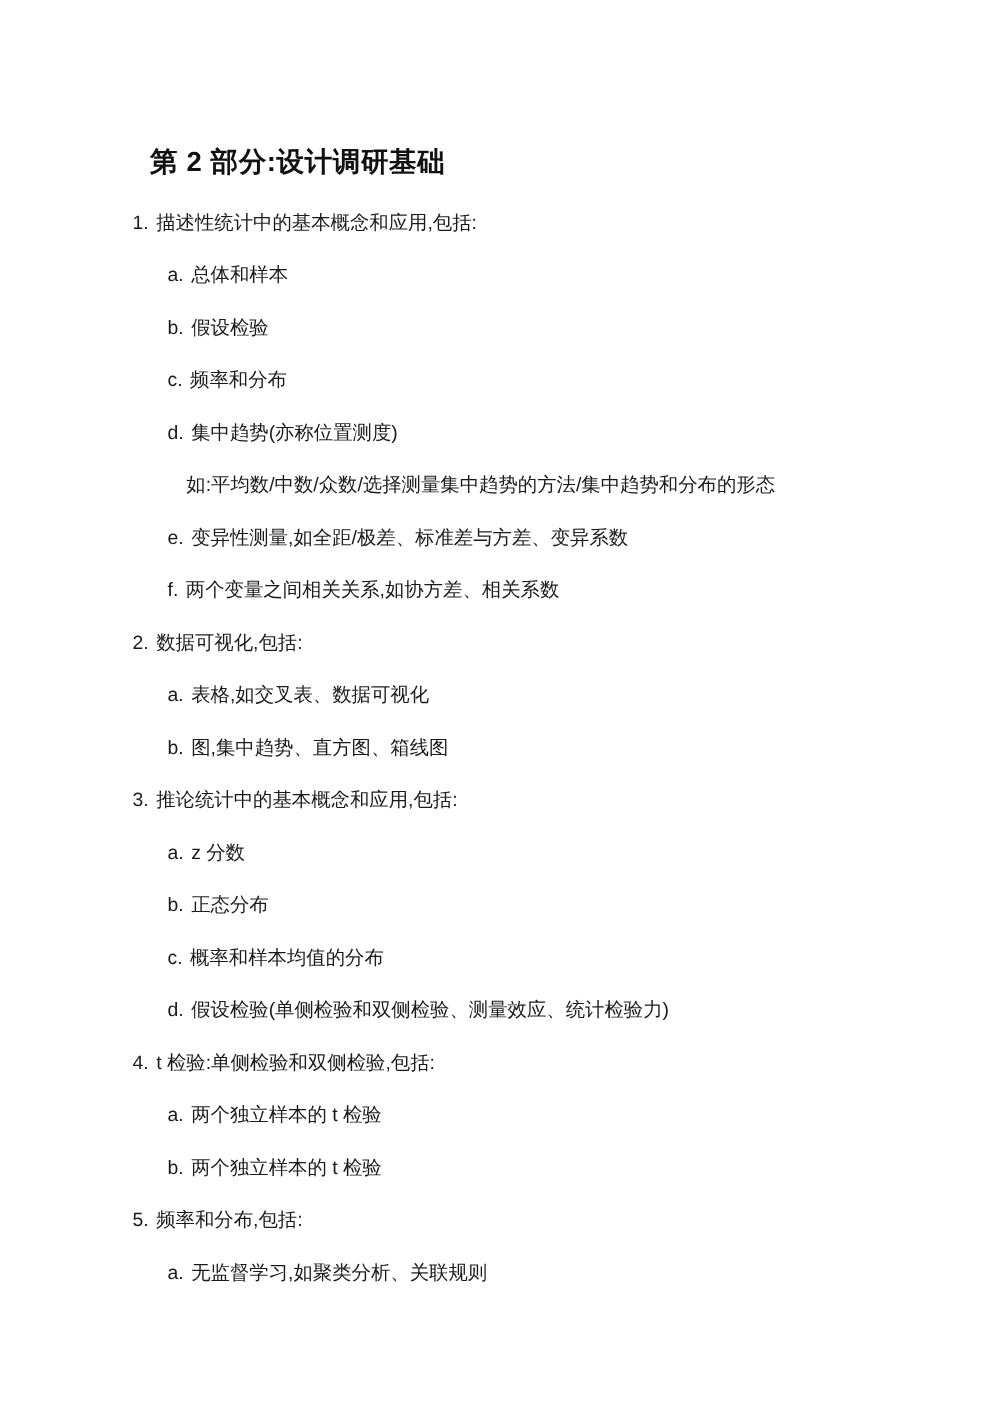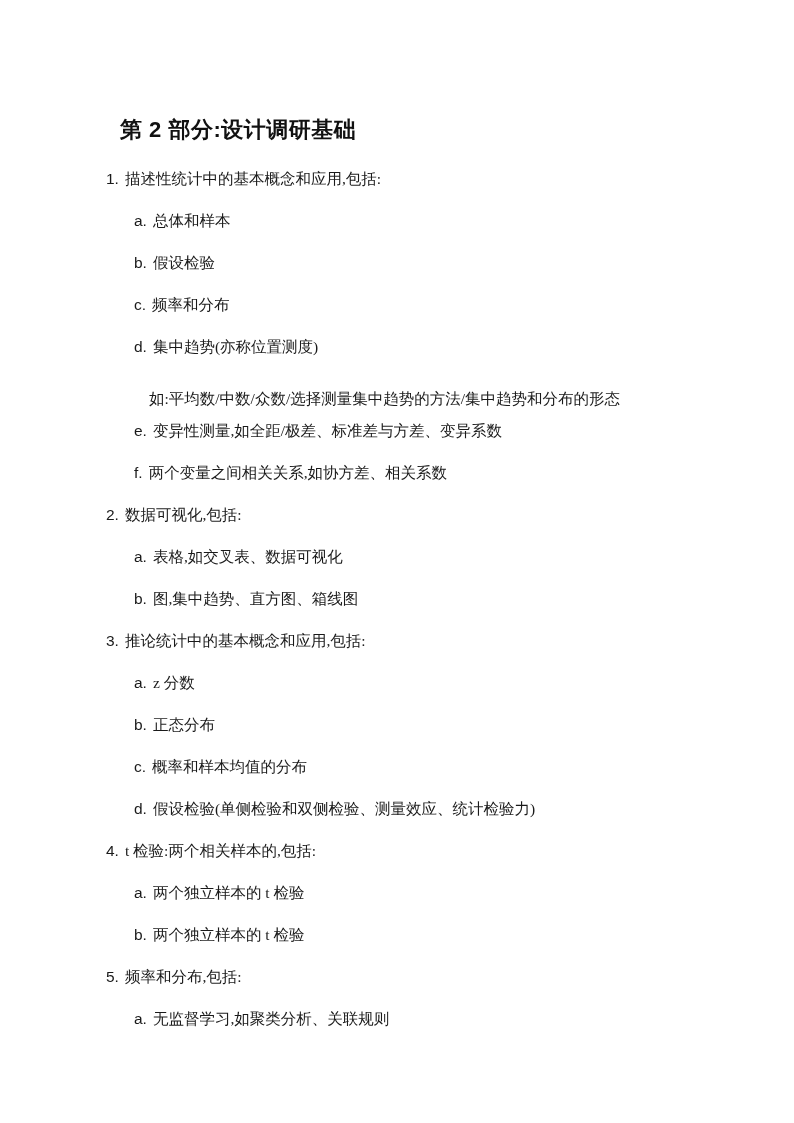--- a/index.html
+++ b/index.html
@@ -33,21 +33,21 @@
     align-items: baseline;
     gap: 6px;
     font-size: 15.5px;
     line-height: 20px;
     white-space: nowrap;
   }
   .lvl1 { left: 106px; }
   .lvl2 { left: 134px; }
   .lvl3 { left: 143px; }
   .marker { flex: 0 0 auto; }
-  .text   { flex: 0 0 auto; font-family: Liberation Serif, serif; }
+  .text   { flex: 0 0 auto; }
 </style>
 </head>
 <body>
 
 <div class="page">
 
   <h1 class="doc-title">第 2 部分:设计调研基础</h1>
 
   <div class="line lvl1" style="top:169px">
     <span class="marker">1.</span>
@@ -62,21 +62,21 @@
     <span class="text">假设检验</span>
   </div>
   <div class="line lvl2" style="top:295px">
     <span class="marker">c.</span>
     <span class="text">频率和分布</span>
   </div>
   <div class="line lvl2" style="top:337px">
     <span class="marker">d.</span>
     <span class="text">集中趋势(亦称位置测度)</span>
   </div>
-  <div class="line lvl3" style="top:389px">
+  <div class="line lvl3" style="top:379px">
     <span class="marker"></span>
     <span class="text">如:平均数/中数/众数/选择测量集中趋势的方法/集中趋势和分布的形态</span>
   </div>
   <div class="line lvl2" style="top:421px">
     <span class="marker">e.</span>
     <span class="text">变异性测量,如全距/极差、标准差与方差、变异系数</span>
   </div>
   <div class="line lvl2" style="top:463px">
     <span class="marker">f.</span>
     <span class="text">两个变量之间相关关系,如协方差、相关系数</span>
@@ -108,21 +108,21 @@
   <div class="line lvl2" style="top:757px">
     <span class="marker">c.</span>
     <span class="text">概率和样本均值的分布</span>
   </div>
   <div class="line lvl2" style="top:799px">
     <span class="marker">d.</span>
     <span class="text">假设检验(单侧检验和双侧检验、测量效应、统计检验力)</span>
   </div>
   <div class="line lvl1" style="top:841px">
     <span class="marker">4.</span>
-    <span class="text">t 检验:两个相关样本的,包括:</span>
+    <span class="text">t 检验:单侧检验和双侧检验,包括:</span>
   </div>
   <div class="line lvl2" style="top:883px">
     <span class="marker">a.</span>
     <span class="text">两个独立样本的 t 检验</span>
   </div>
   <div class="line lvl2" style="top:925px">
     <span class="marker">b.</span>
     <span class="text">两个独立样本的 t 检验</span>
   </div>
   <div class="line lvl1" style="top:967px">

